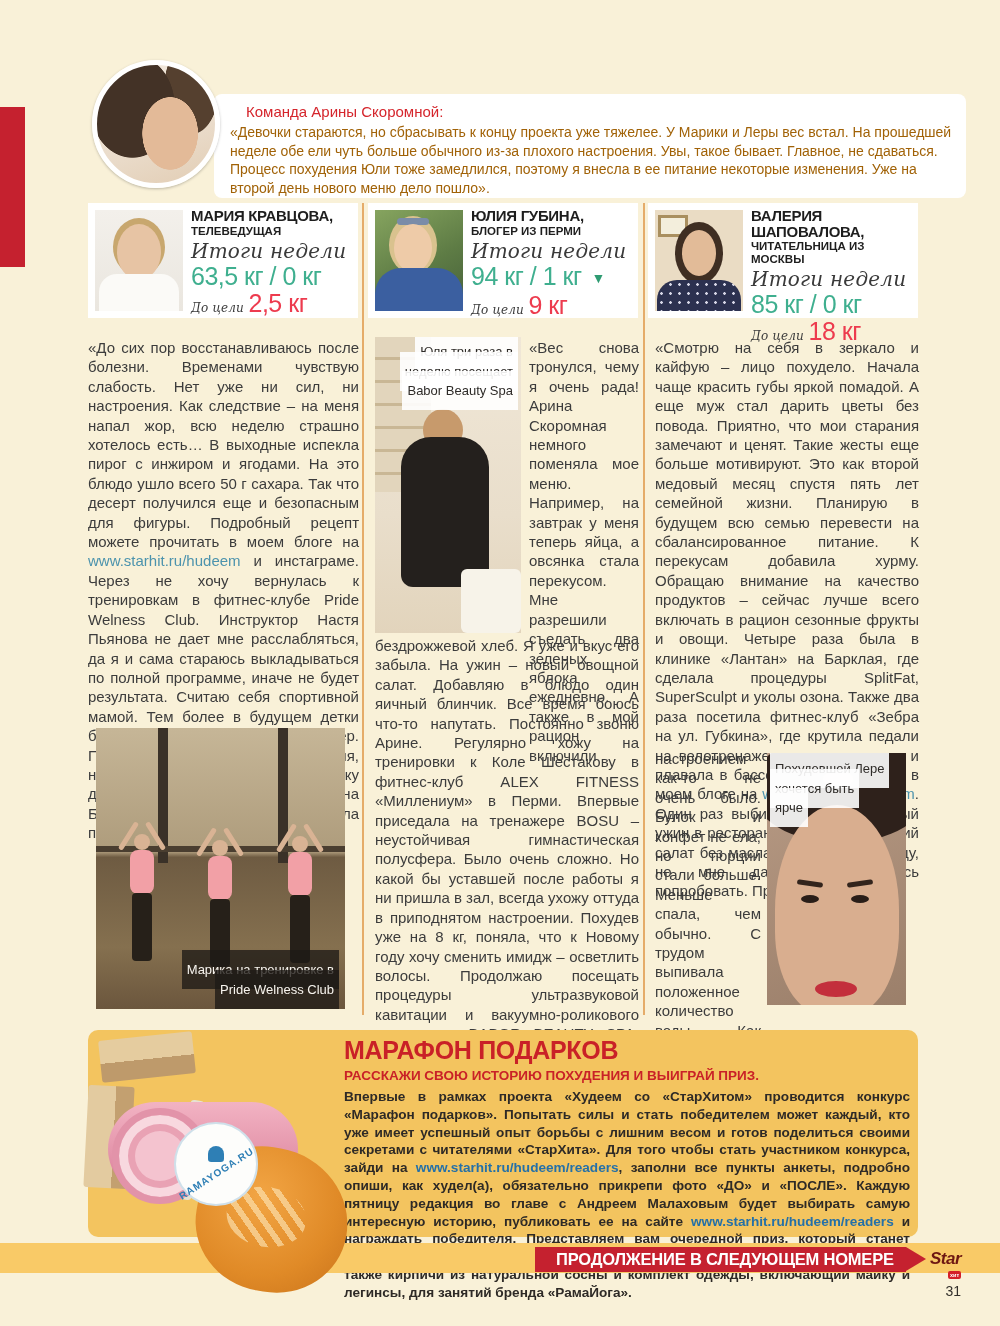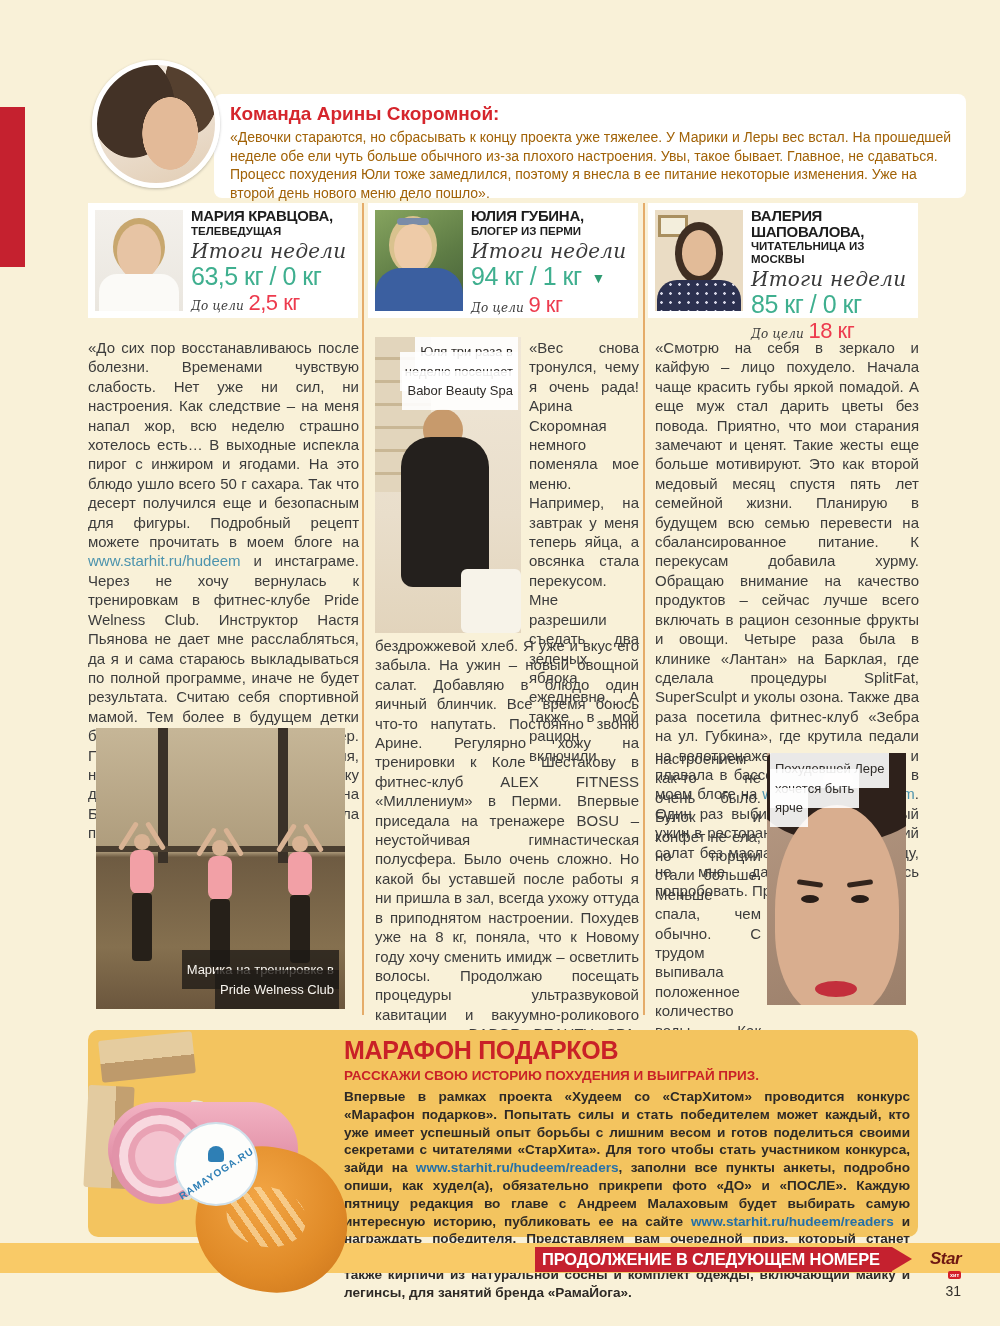--- a/index.html
+++ b/index.html
@@ -16,33 +16,33 @@
     background:
       radial-gradient(ellipse 46px 60px at 62% 58%, #E3BA98 0 60%, transparent 61%),
       radial-gradient(ellipse 70px 85px at 30% 35%, #433226 0 60%, transparent 61%),
       radial-gradient(ellipse 60px 100px at 80% 20%, #55402f 0 45%, transparent 46%),
       linear-gradient(160deg,#F3EADF 0%,#EADCCB 60%,#E2CDB4 100%);
   }
   .quote-box{
     position:absolute;left:214px;top:94px;width:752px;height:104px;background:#fff;
     border-radius:8px;padding:9px 14px 0 16px;box-sizing:border-box;z-index:2;
   }
-  .quote-title{color:#D5252C;font-weight:700;font-size:19px;margin:0 0 3px 0;}
+  .quote-title{color:#D5252C;font-weight:400;font-size:15px;margin:0 0 3px 16px;}
   .quote-text{font-size:14px;line-height:18.6px;color:#a16207;}
   
   .card{position:absolute;top:203px;width:270px;height:115px;background:#fff;padding:6px;box-sizing:border-box;}
   .card .photo{position:absolute;left:7px;top:7px;width:88px;height:101px;overflow:hidden;}
   .card .info{position:absolute;left:103px;top:5px;right:4px;}
   .p-name{font-size:15px;font-weight:700;color:#1E1E1E;line-height:15.5px;letter-spacing:-.3px;}
   .p-role{font-size:11.5px;font-weight:700;color:#1E1E1E;line-height:12.5px;margin-top:1px;}
   .p-results{font-family:"DejaVu Serif", serif;font-style:italic;font-size:20px;color:#3A3A3A;line-height:24px;margin-top:2px;letter-spacing:.2px;}
   .p-weight{font-size:25px;color:#3FAF8F;line-height:27px;letter-spacing:-.5px;}
   .p-goalrow{line-height:26px;}
   .p-goal-label{font-family:"DejaVu Serif", serif;font-style:italic;font-size:12px;color:#3A3A3A;letter-spacing:.2px;}
-  .p-goal{font-size:22px;color:#ED3B4E;letter-spacing:-.5px;}
+  .p-goal{font-size:25px;color:#ED3B4E;letter-spacing:-.5px;}
   .trend{color:#2E9B72;font-size:14px;margin-left:10px;vertical-align:2px;}
   
   .ph-maria{background:linear-gradient(180deg,#F3F0EB 0%,#EAE6DF 100%);}
   .ph-maria .hair{position:absolute;left:18px;top:8px;width:52px;height:58px;border-radius:50%;background:#C8A76E;}
   .ph-maria .face{position:absolute;left:22px;top:14px;width:44px;height:56px;border-radius:50%;background:#E7C4A4;}
   .ph-maria .top{position:absolute;left:4px;top:64px;width:80px;height:40px;border-radius:18px 18px 0 0;background:#FBFAF7;}
   .ph-julia{background:linear-gradient(150deg,#86A45F 0%,#5E7C45 55%,#46603A 100%);}
   .ph-julia .hair{position:absolute;left:14px;top:6px;width:48px;height:58px;border-radius:50%;background:#D9C28E;}
   .ph-julia .face{position:absolute;left:19px;top:14px;width:38px;height:48px;border-radius:50%;background:#EECBA8;}
   .ph-julia .glasses{position:absolute;left:22px;top:8px;width:32px;height:7px;border-radius:4px;background:#7A8CA8;}
@@ -111,21 +111,21 @@
   .kit .strap{position:absolute;left:96px;top:70px;width:14px;height:100px;background:#E8E2D2;transform:rotate(8deg);border-radius:4px;}
   .kit .sticker{position:absolute;left:86px;top:92px;width:80px;height:80px;border-radius:50%;background:#FDFDFB;border:2px solid #CFE0EA;display:flex;align-items:center;justify-content:center;}
   .kit .sticker .yogi{position:absolute;left:32px;top:22px;width:16px;height:16px;border-radius:50% 50% 20% 20%;background:#2E7FB5;}
   .kit .sticker-text{transform:rotate(-33deg);font-size:10px;font-weight:700;color:#2E7FB5;letter-spacing:1px;margin-top:18px;}
   .kit .garment{position:absolute;left:108px;top:118px;width:152px;height:144px;border-radius:45% 55% 50% 50%;
      background:radial-gradient(ellipse at 40% 35%,#F2A544 0%,#E08A27 60%,#C9731B 100%);transform:rotate(10deg);}
   .kit .garment .print{position:absolute;left:30px;top:40px;width:80px;height:60px;border-radius:50%;
      background:repeating-linear-gradient(45deg,rgba(255,240,200,.55) 0 6px,transparent 6px 14px);}
   
   .footer-strip{position:absolute;left:0;top:1243px;width:1000px;height:30px;background:#F9CA67;z-index:1;}
-  .banner{position:absolute;left:535px;top:1247px;height:25px;background:#C5212F;display:flex;align-items:center;padding:0 12px 0 7px;z-index:2;}
+  .banner{position:absolute;left:535px;top:1247px;height:25px;background:#C5212F;display:flex;align-items:center;padding:0 12px 0 21px;z-index:2;}
   .banner::after{content:'';position:absolute;right:-20px;top:0;border-top:12.5px solid transparent;border-bottom:12.5px solid transparent;border-left:20px solid #C5212F;}
   .banner-text{color:#fff;font-size:16.5px;font-weight:700;letter-spacing:-.2px;white-space:nowrap;}
   .footer-logo{position:absolute;left:930px;top:1249px;display:flex;align-items:flex-end;gap:3px;z-index:2;flex-direction:column;}
   .logo-star{font-style:italic;font-weight:800;font-size:17px;color:#6E1712;letter-spacing:-.5px;}
   .logo-badge{display:inline-block;background:#D42027;color:#fff;font-size:5.5px;font-weight:700;border-radius:2px;padding:1px 2px;transform:translateY(-1px);}
   .page-num{font-size:14px;color:#33302B;font-weight:400;margin-left:3px;}
 </style>
 </head>
 <body>
 

